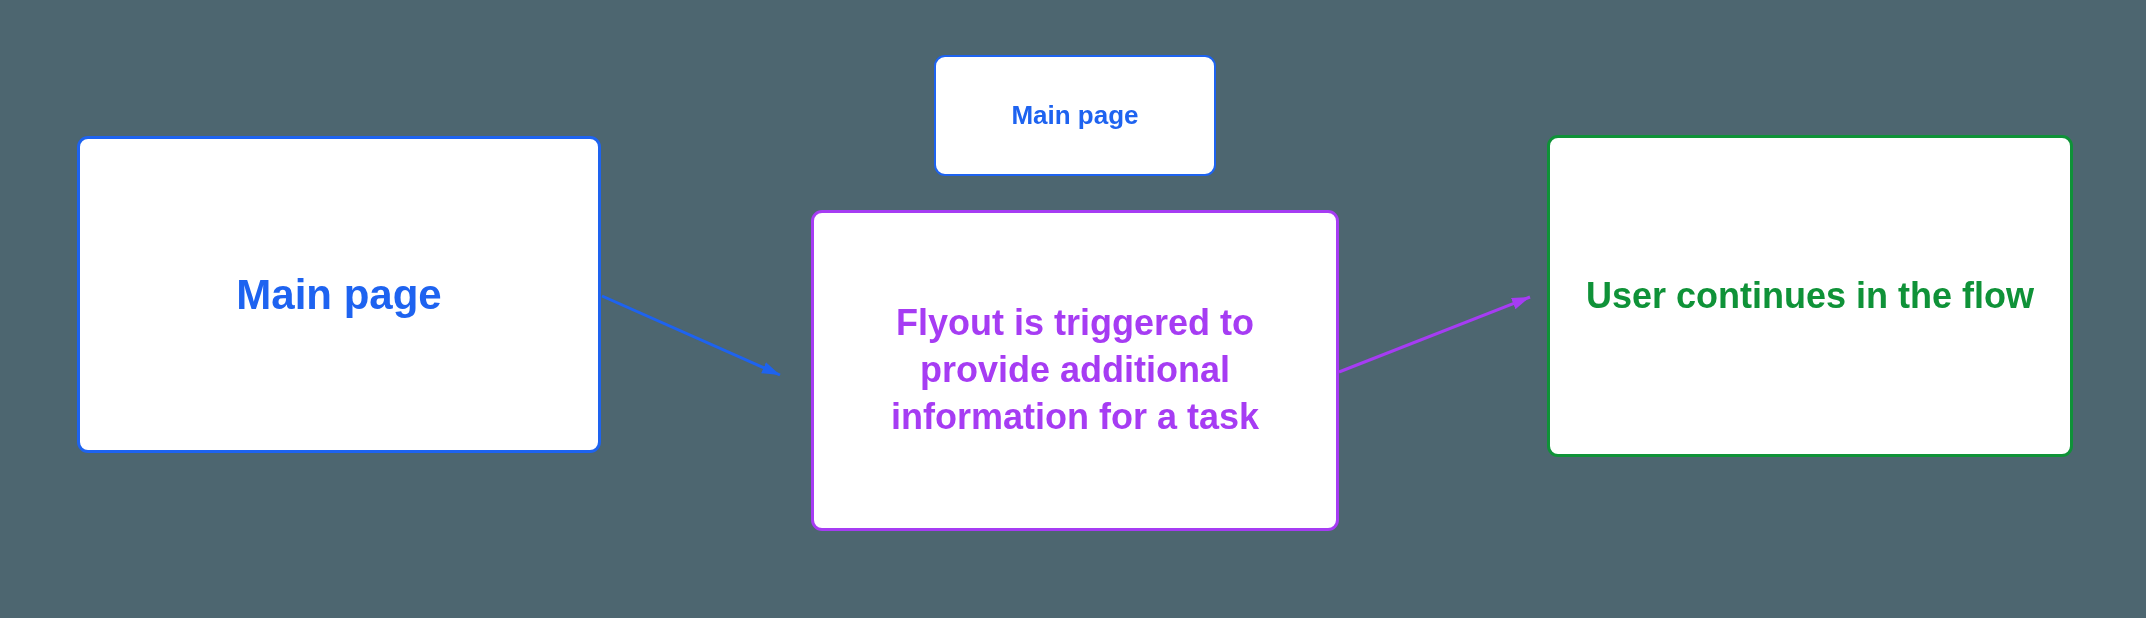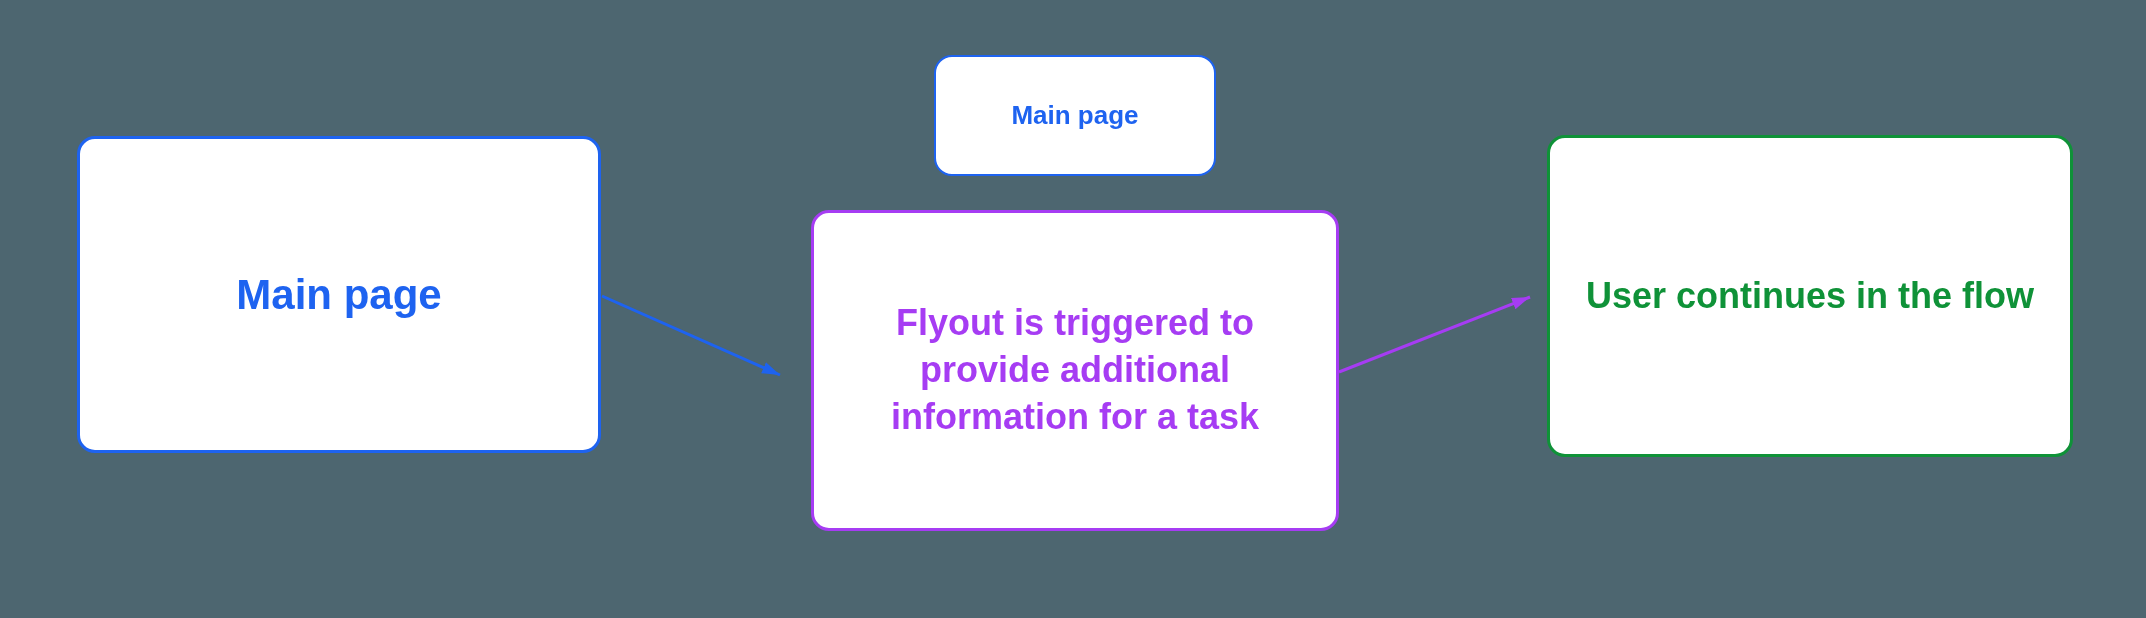--- a/index.html
+++ b/index.html
@@ -12,21 +12,21 @@
     position: relative;
     width: 2146px;
     height: 618px;
     background: var(--background, #4D6670);
     overflow: hidden;
   }
   .node {
     position: absolute;
     box-sizing: border-box;
     background: var(--node-fill, #ffffff);
-    border-radius: 18px;
+    border-radius: 11px;
     display: flex;
     align-items: center;
     justify-content: center;
     text-align: center;
     font-weight: bold;
   }
   .node .label {
     white-space: pre-line;
     padding: 0 20px;
   }

